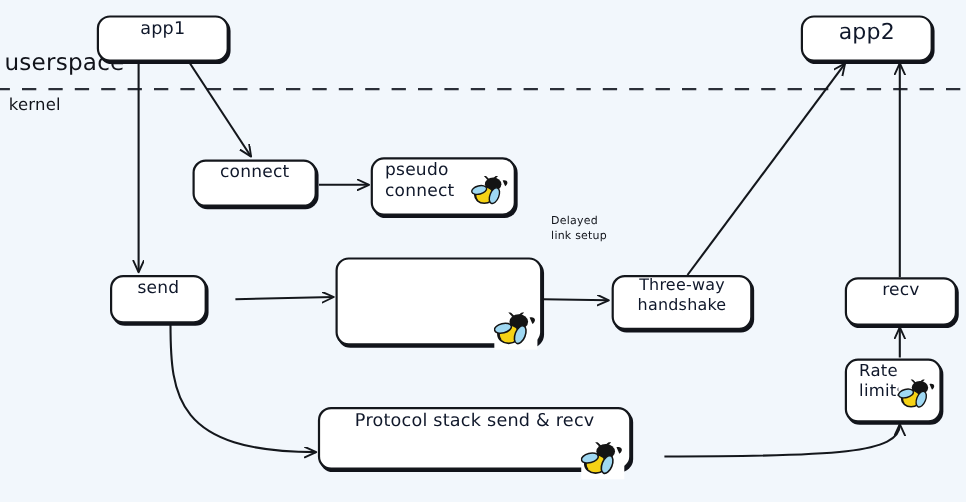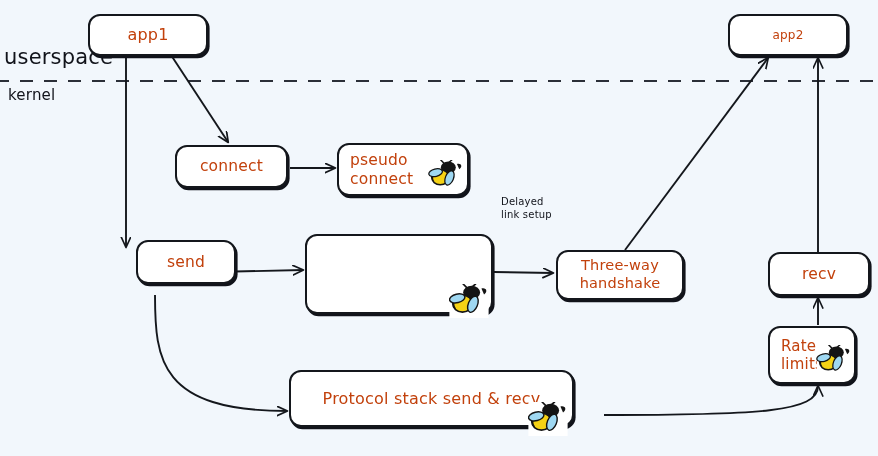--- a/index.html
+++ b/index.html
@@ -28,23 +28,23 @@
     height: 456px;
     overflow: visible;
   }
   .node {
     position: absolute;
     box-sizing: border-box;
     background: #ffffff;
     border: 2.2px solid #14171c;
     border-radius: 12px;
     display: flex;
-    align-items: center;
+    align-items: flex-start;
     justify-content: center;
-    color: #c2410c;
+    color: #0f172a;
     font-family: "DejaVu Sans", sans-serif;
     line-height: 1.22;
     letter-spacing: 0.2px;
     box-shadow: 1.6px 2.2px 0 #11131a;
   }
   .node .lbl {
     display: block;
     text-align: center;
     white-space: pre-line;
   }
@@ -108,21 +108,21 @@
   <div class="freelabel" style="left:4px; top:44px; font-size:21px;">userspace</div>
   <div class="freelabel" style="left:8px; top:86px; font-size:15px;">kernel</div>
 
   <div class="freelabel" style="left:501px; top:196px; font-size:10px;">Delayed
 link setup</div>
 
   <div class="node" style="left:88px; top:14px; width:120px; height:42px; font-size:16px;">
     <span class="lbl">app1</span>
   </div>
 
-  <div class="node" style="left:728px; top:14px; width:120px; height:42px; font-size:12px;">
+  <div class="node" style="left:728px; top:14px; width:120px; height:42px; font-size:20px;">
     <span class="lbl">app2</span>
   </div>
 
   <div class="node" style="left:175px; top:145px; width:113px; height:43px; font-size:15.5px;">
     <span class="lbl">connect</span>
   </div>
 
   <div class="node lefttext" style="left:337px; top:143px; width:132px; height:53px; font-size:15.5px;">
     <span class="lbl">pseudo
 connect</span>
@@ -134,21 +134,21 @@
         <ellipse cx="34" cy="13" rx="13" ry="10.5" fill="#141414"></ellipse>
         <path d="M49,7 C57,5 59,12 53,16" fill="#141414"></path>
         <ellipse cx="20" cy="30" rx="15" ry="13" fill="#f5d215" stroke="#141414" stroke-width="2.4"></ellipse>
         <path d="M20,18 A15,13 0 0 0 9,38" fill="none" stroke="#141414" stroke-width="2.4"></path>
         <ellipse cx="12" cy="22" rx="12" ry="6.5" fill="#9fd8f2" stroke="#141414" stroke-width="2.2" transform="rotate(-14 12 22)"></ellipse>
         <ellipse cx="36" cy="31" rx="7" ry="13" fill="#9fd8f2" stroke="#141414" stroke-width="2.2" transform="rotate(22 36 31)"></ellipse>
       </g>
     </svg>
   </div>
 
-  <div class="node" style="left:100px; top:240px; width:100px; height:44px; font-size:15.5px;margin-left:36px;">
+  <div class="node" style="left:100px; top:250px; width:88px; height:44px; font-size:15.5px;">
     <span class="lbl">send</span>
   </div>
 
   <div class="node lefttext" style="left:305px; top:234px; width:188px; height:80px; font-size:15px;">
     <svg class="bee" style="right:2px; bottom:-6px;" viewBox="0 0 60 52">
       <rect x="0" y="0" width="60" height="52" fill="#ffffff"></rect>
       <g>
         <path d="M27,6 L21,0" stroke="#141414" stroke-width="2.6" stroke-linecap="round"></path>
         <path d="M33,6 L40,0" stroke="#141414" stroke-width="2.6" stroke-linecap="round"></path>
         <ellipse cx="34" cy="13" rx="13" ry="10.5" fill="#141414"></ellipse>

